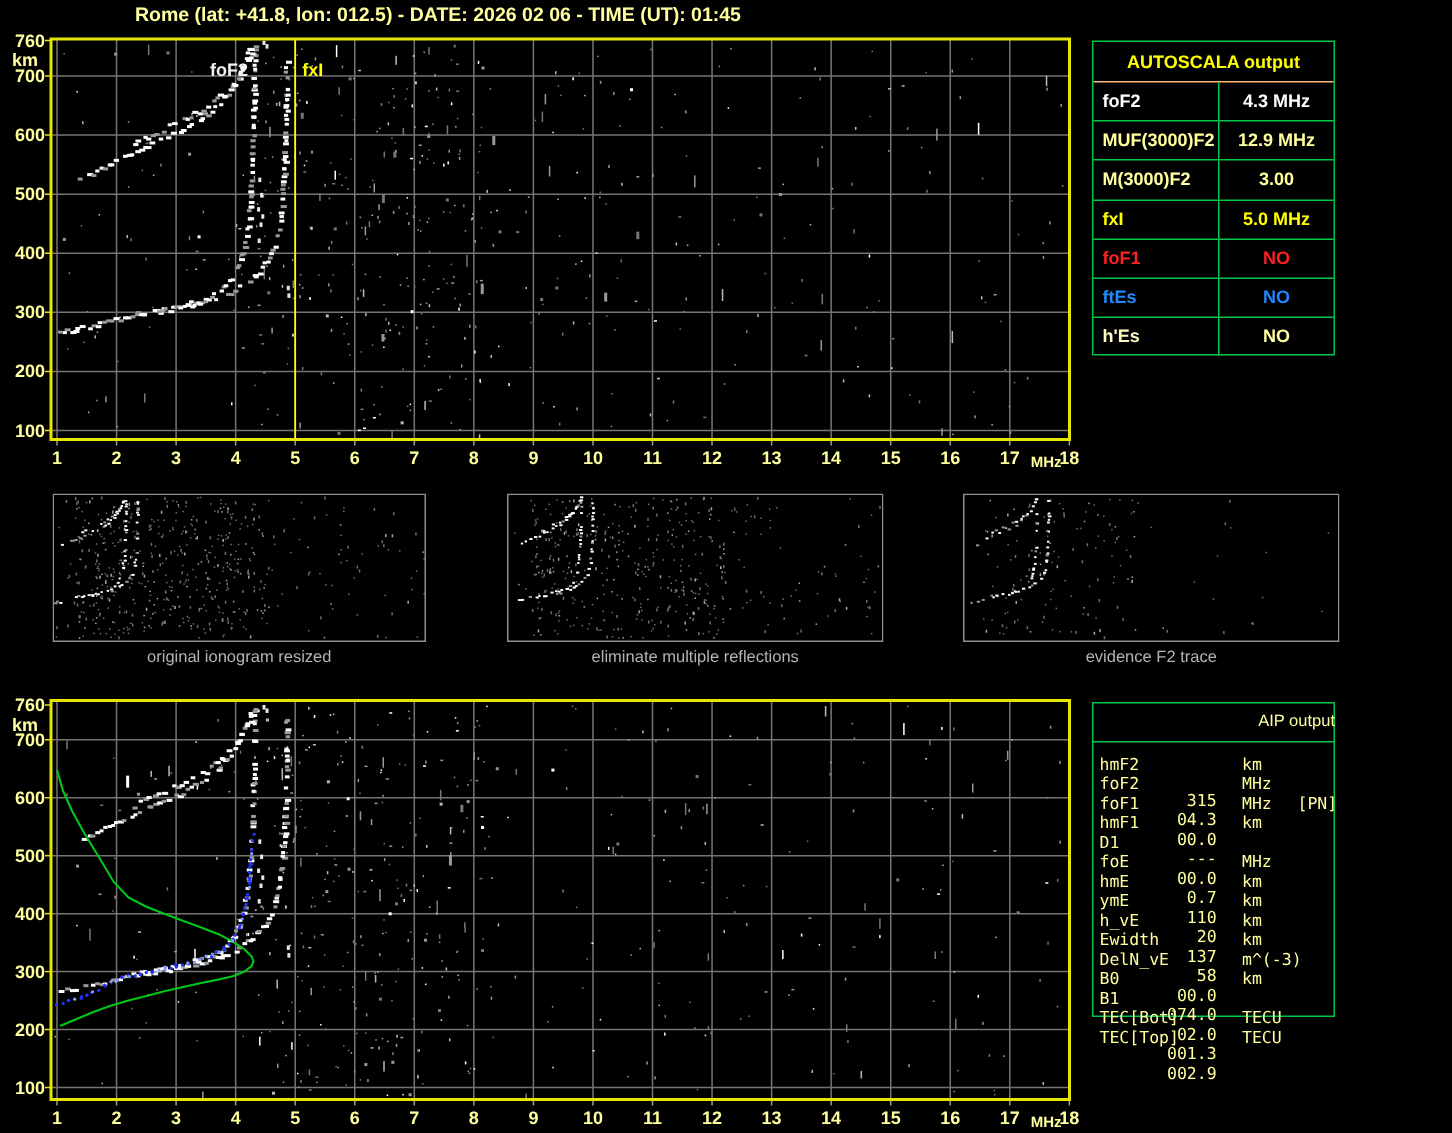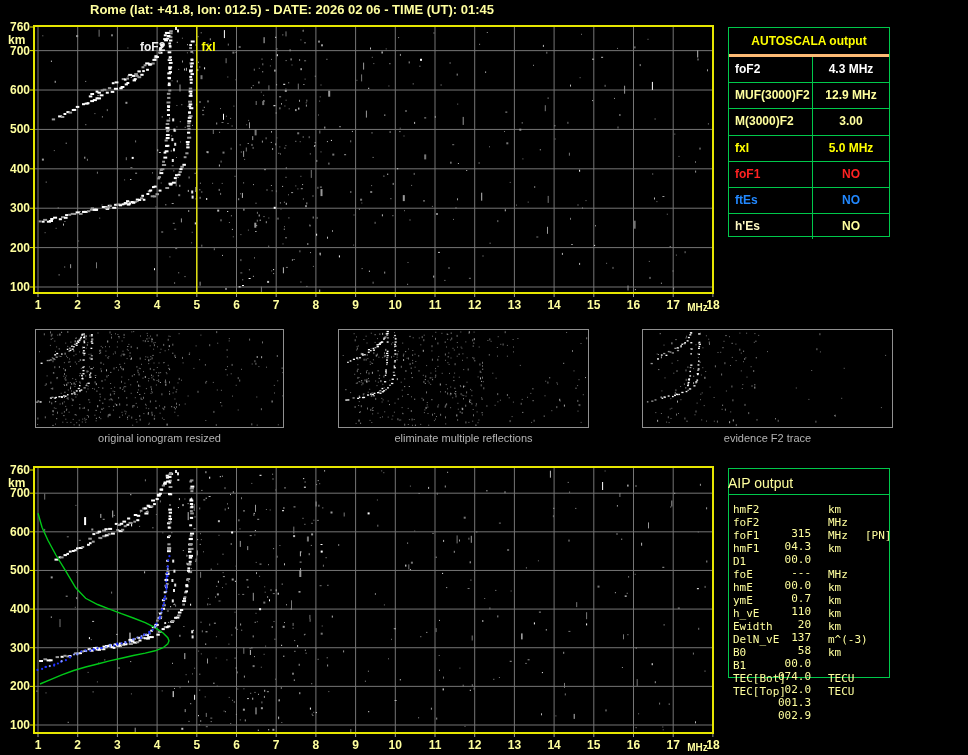--- a/index.html
+++ b/index.html
@@ -6,34 +6,34 @@
     font-family:"Liberation Sans",sans-serif;}
   #screen{position:relative;width:840px;height:755px;background:#000;}
   #title{position:absolute;left:90px;top:2px;font-size:13px;font-weight:bold;color:#ffff9e;
     letter-spacing:0px;white-space:pre;}
   svg{position:absolute;display:block;}
   .caption{position:absolute;top:432px;font-size:11px;color:#b4b4b4;text-align:center;}
   
   #autoscala{position:absolute;left:728px;top:27px;width:162px;height:210px;
     border:1px solid #00c84b;box-sizing:border-box;background:#000;}
   #autoscala .hdr{height:26px;line-height:26px;text-align:center;color:#ffff00;
-    font-weight:bold;font-size:12px;border-bottom:3px solid #fdba74;}
+    font-weight:bold;font-size:12px;border-bottom:1px solid #fdba74;}
   #autoscala .row{display:flex;height:25.2px;border-bottom:1px solid #00c84b;
     font-weight:bold;font-size:12px;}
   #autoscala .row:last-child{border-bottom:none;}
   #autoscala .lbl{width:84px;box-sizing:border-box;padding-left:6px;line-height:25px;
     border-right:1px solid #00c84b;}
   #autoscala .val{flex:1;text-align:center;line-height:25px;}
   
   #aip{position:absolute;left:728px;top:468px;width:162px;height:236px;color:#ffff9e;
     font-family:"DejaVu Sans Mono","Liberation Mono",monospace;font-size:11px;}
   #aip .box{position:absolute;left:0;top:0;width:162px;height:210px;
     border:1px solid #00c84b;box-sizing:border-box;}
-  #aip .hdr{position:absolute;left:0;top:7px;width:162px;text-align:left;
-    font-family:"Liberation Sans",sans-serif;font-size:14px;}
+  #aip .hdr{position:absolute;left:0;top:7px;width:162px;text-align:right;
+    font-family:"Liberation Sans",sans-serif;font-size:11px;}
   #aip .sep{position:absolute;left:0;top:26px;width:162px;height:0;
     border-top:1px solid #00c84b;}
   #aip .rows{position:absolute;left:0;top:35px;width:162px;}
   #aip .arow{position:relative;height:13px;line-height:13px;white-space:pre;}
   #aip .alabel{position:absolute;left:5px;}
   #aip .aval{position:absolute;left:50px;margin-top:24px;}
   #aip .aunit{position:absolute;left:100px;}
   #aip .anote{position:absolute;left:137px;}
 </style>
 </head>

